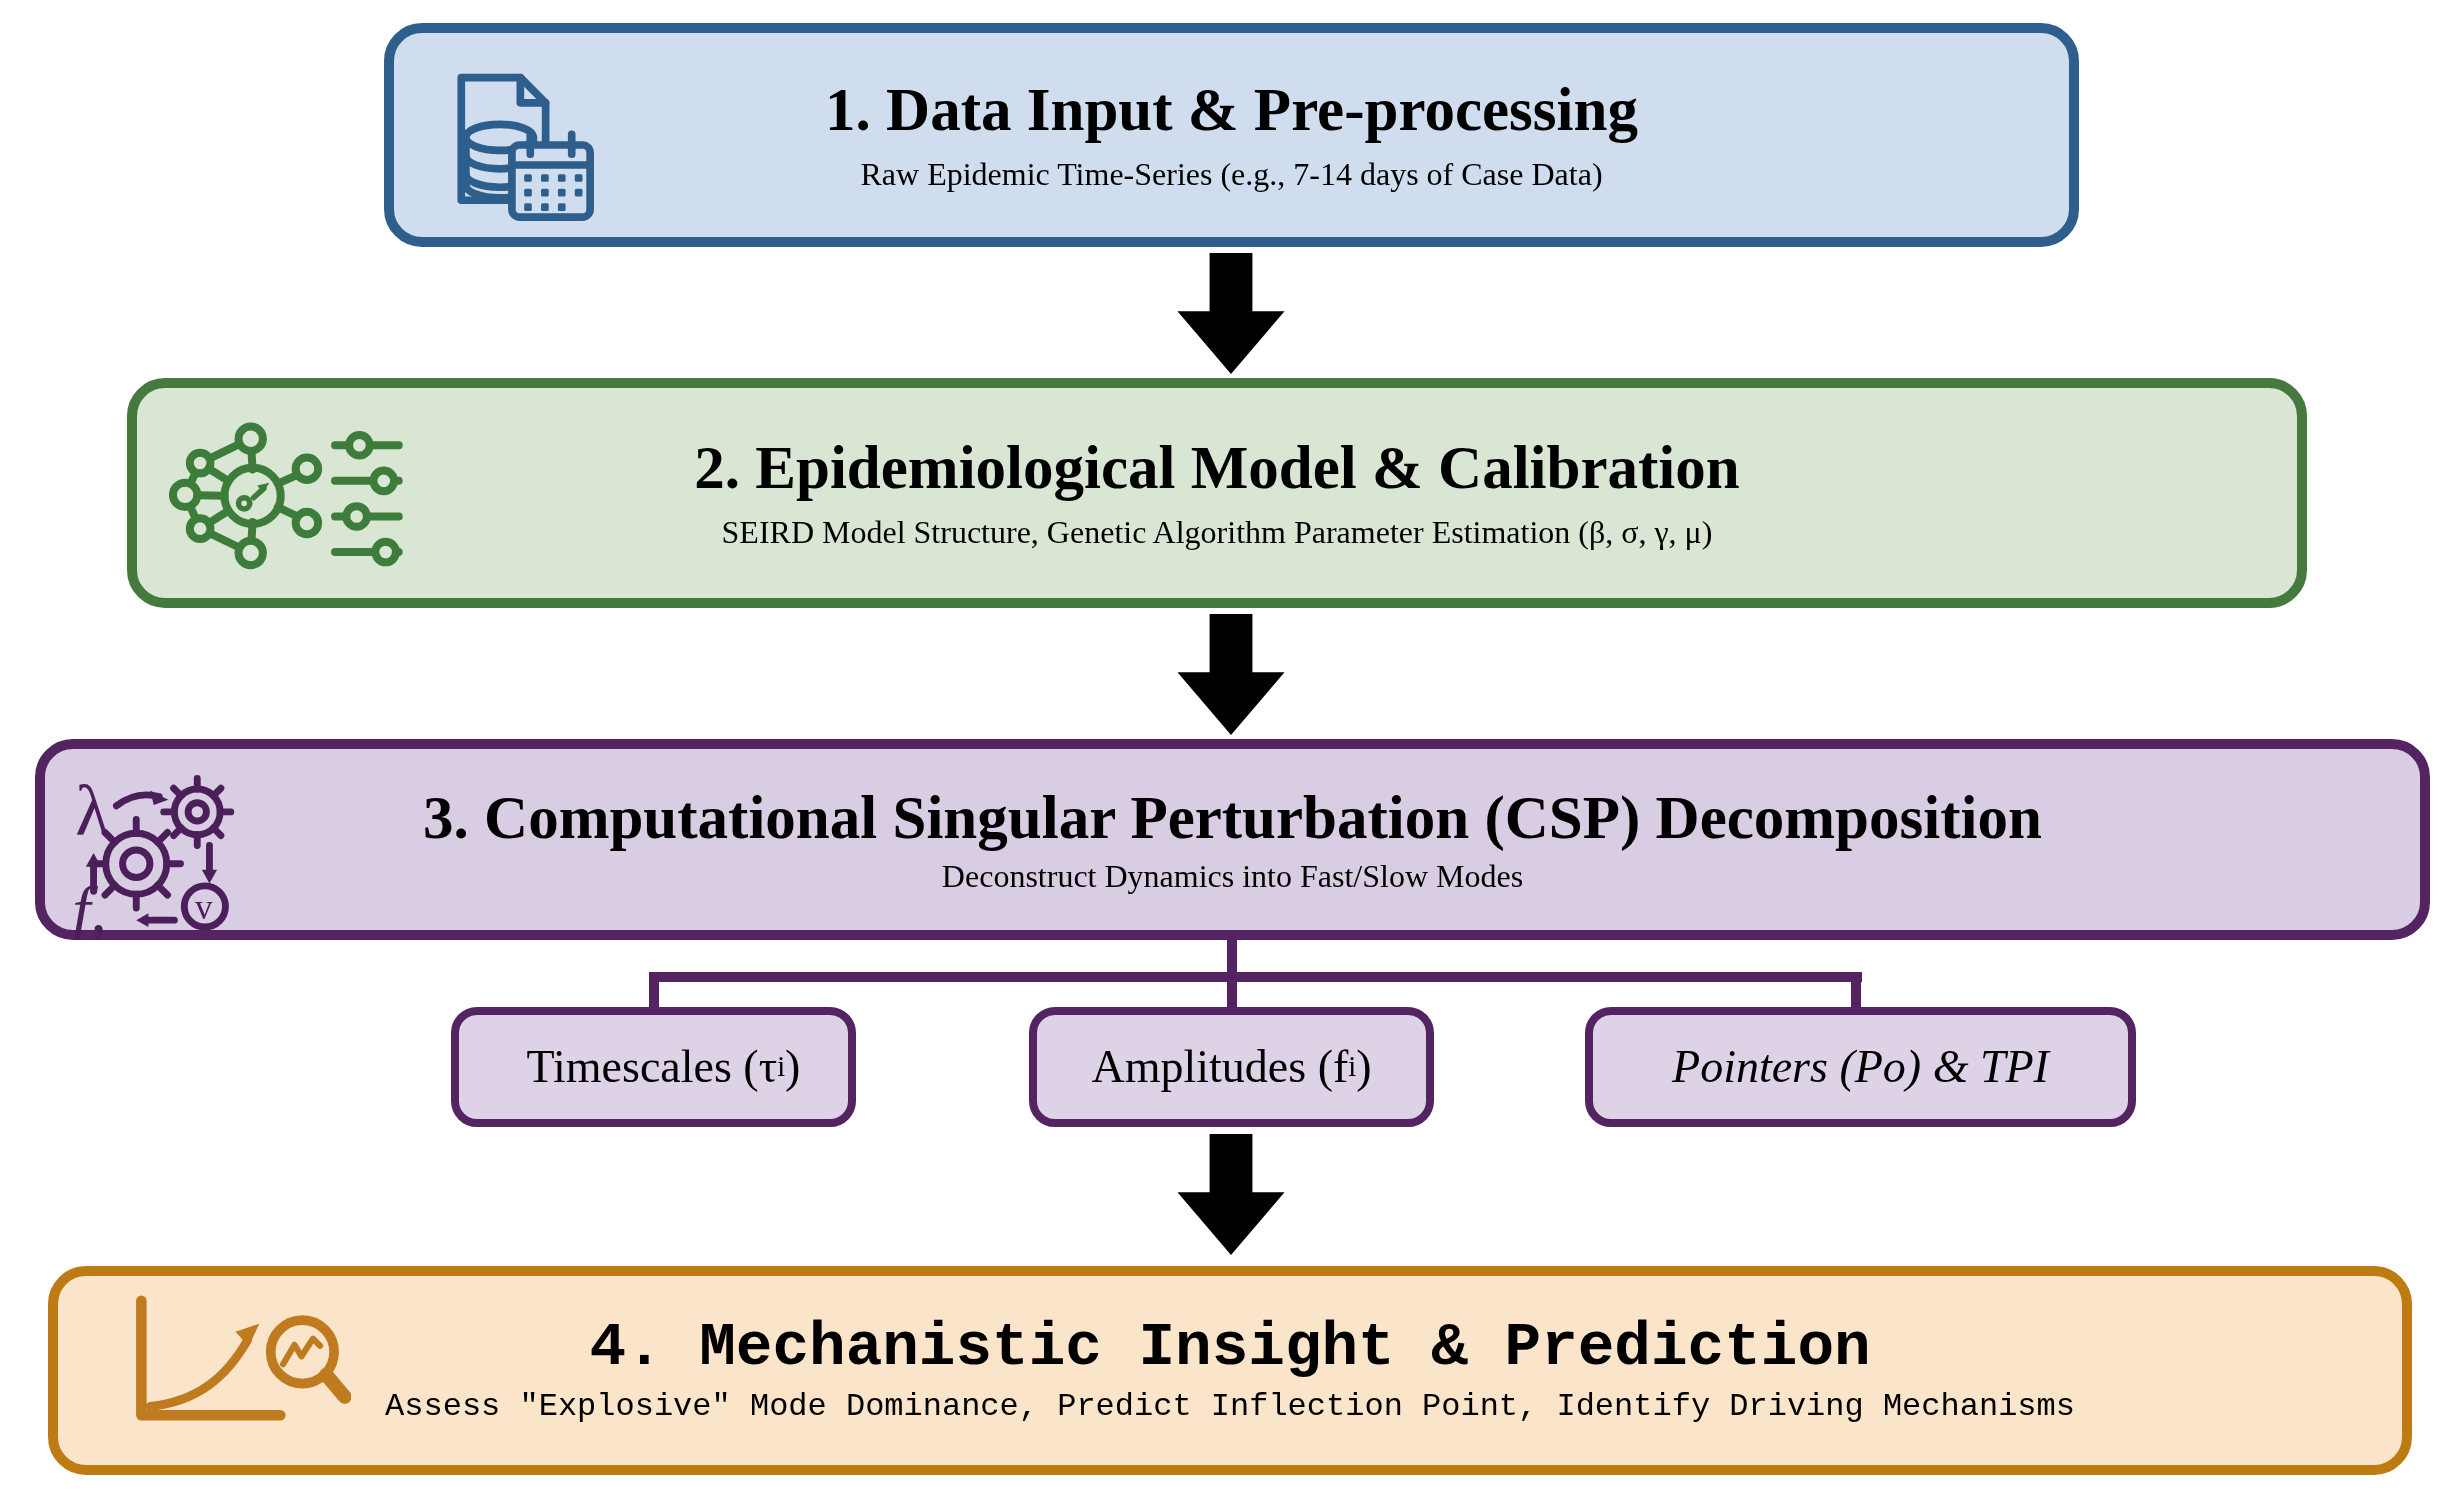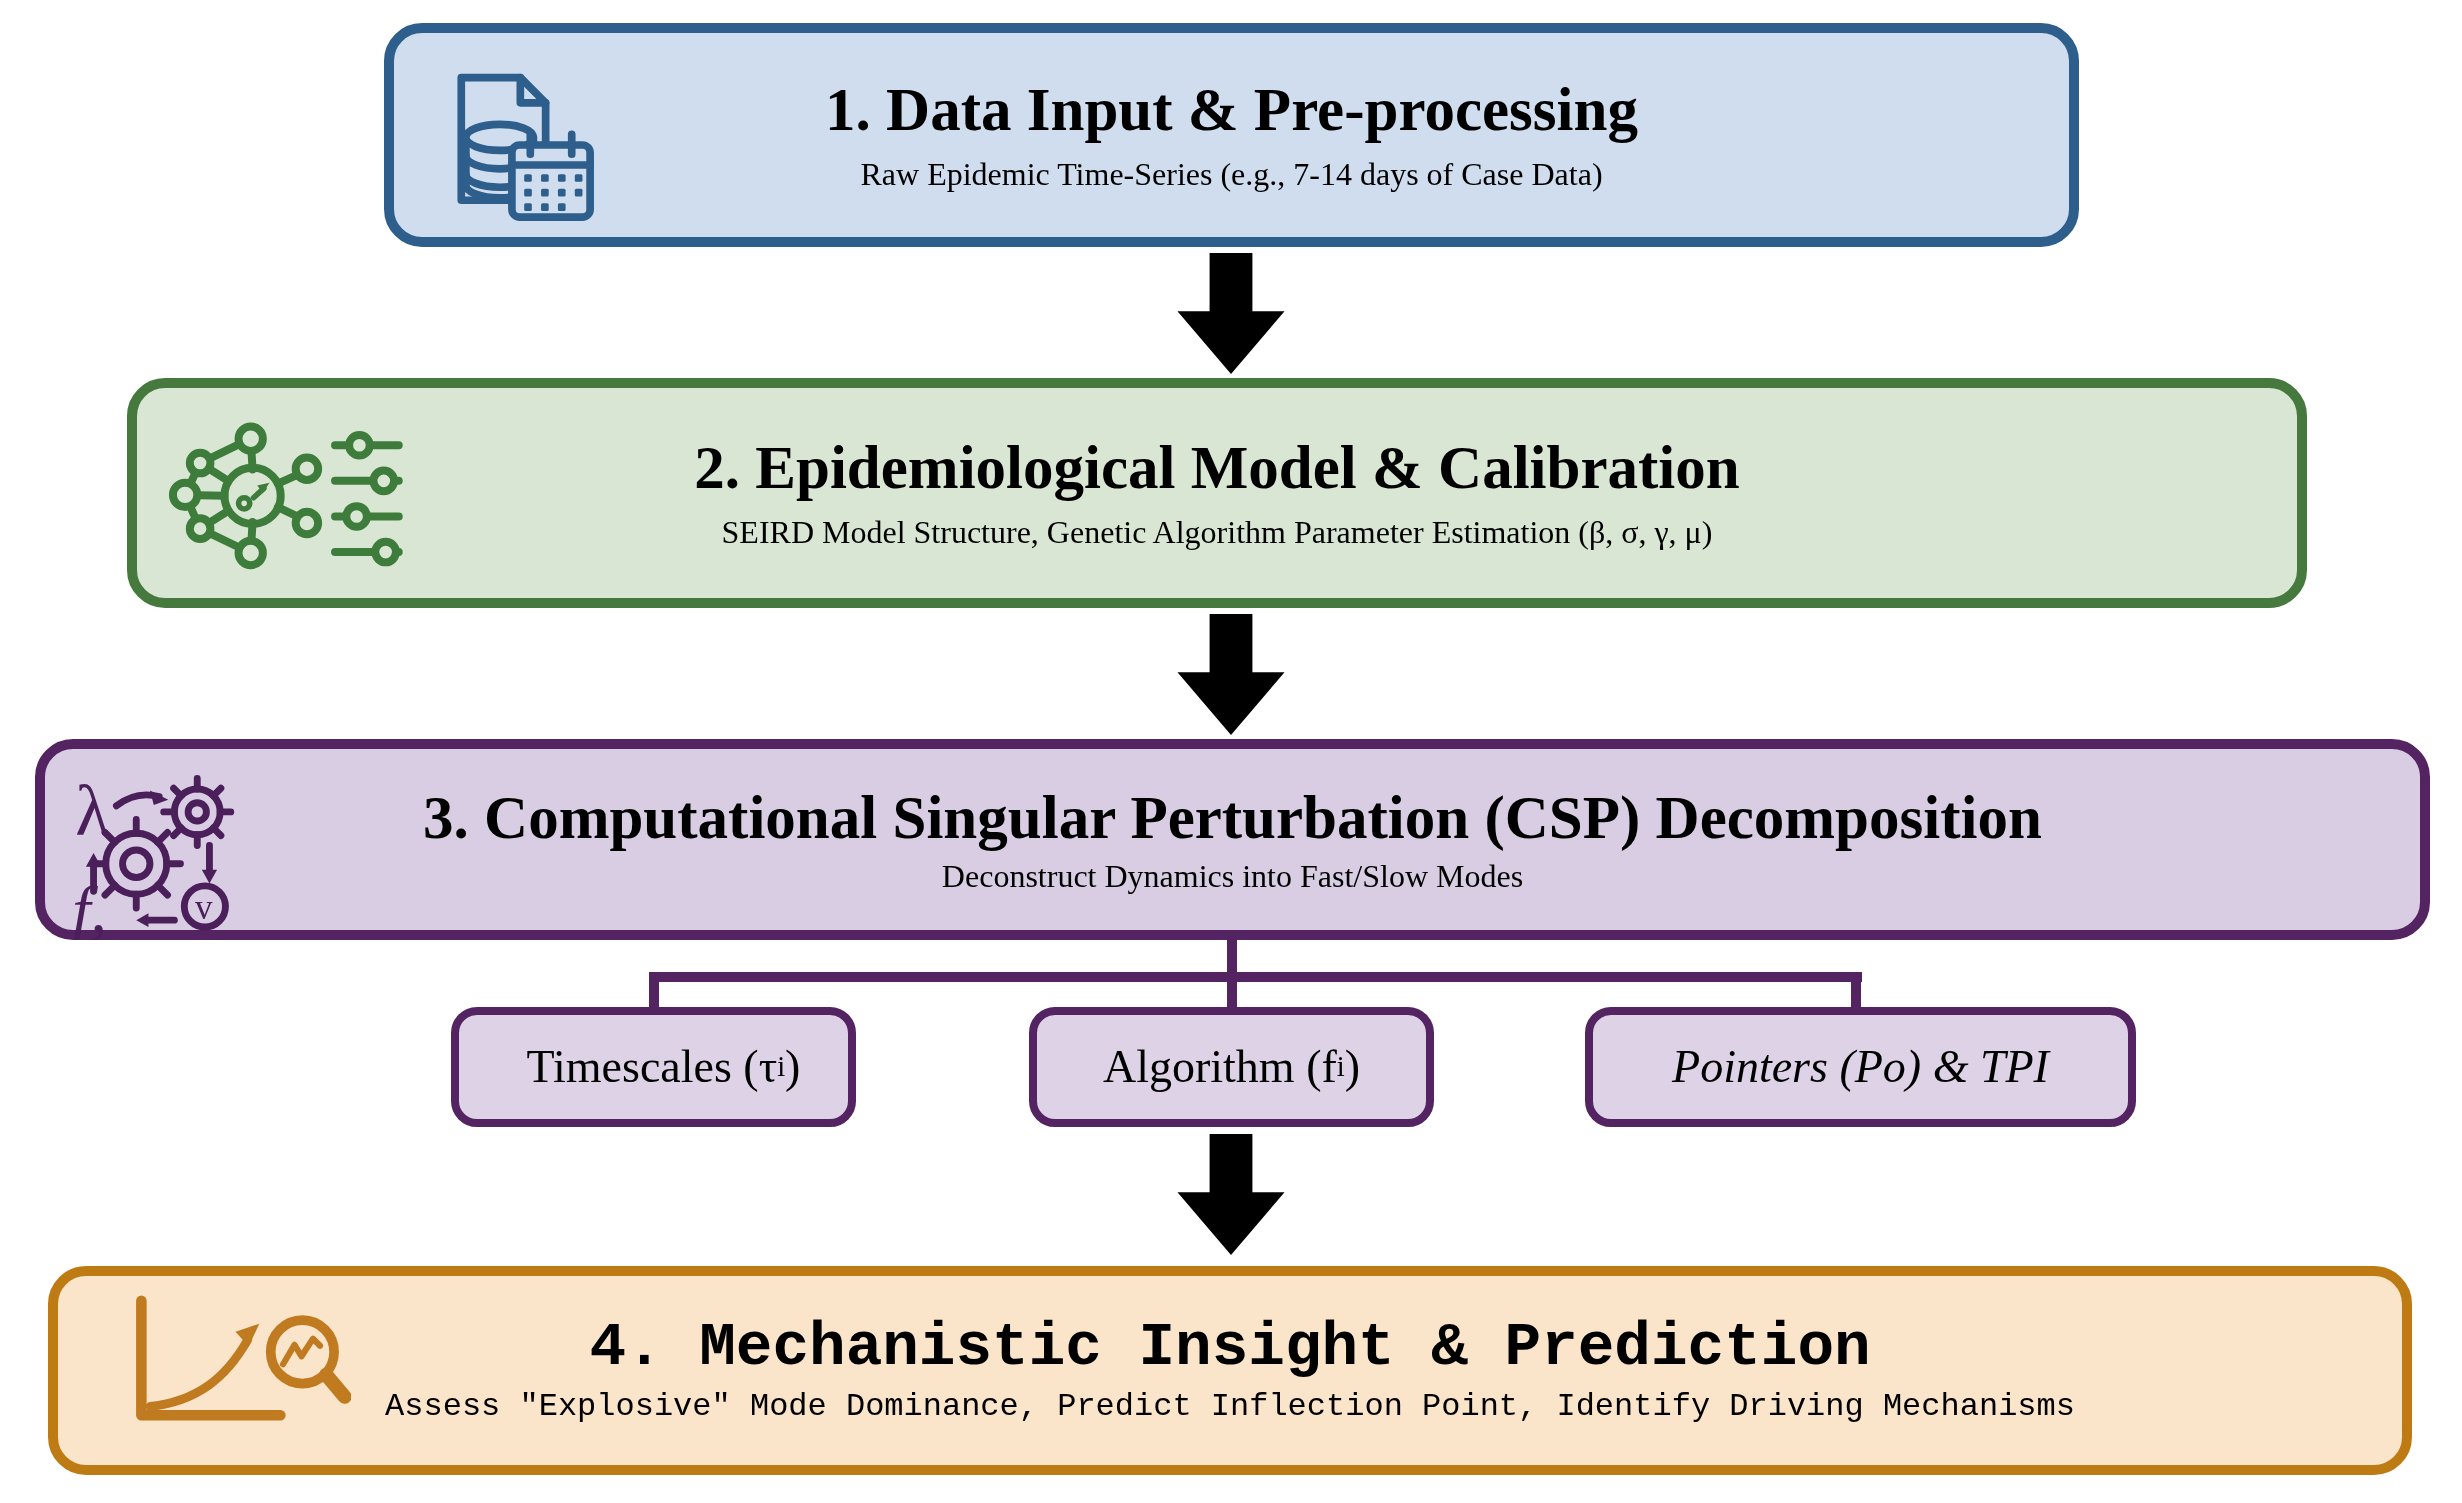--- a/index.html
+++ b/index.html
@@ -167,21 +167,21 @@
   <div class="conn conn-h"></div>
   <div class="conn conn-v-left"></div>
   <div class="conn conn-v-right"></div>
 
   <div class="subbox sb1">
     <span>Timescales (τ</span>
       <sub>i</sub>
       <span>)</span>
   </div>
   <div class="subbox sb2">
-    <span>Algorithm (f</span>
+    <span>Amplitudes (f</span>
       <sup>i</sup>
       <span>)</span>
   </div>
   <div class="subbox sb3">
     <span>Pointers (Po) &amp; TPI</span>
   </div>
 
   <svg class="block-arrow arrow3" viewBox="0 0 170 158">
     <polygon points="57,0 113,0 113,76 155,76 85,158 15,76 57,76"></polygon>
   </svg>

